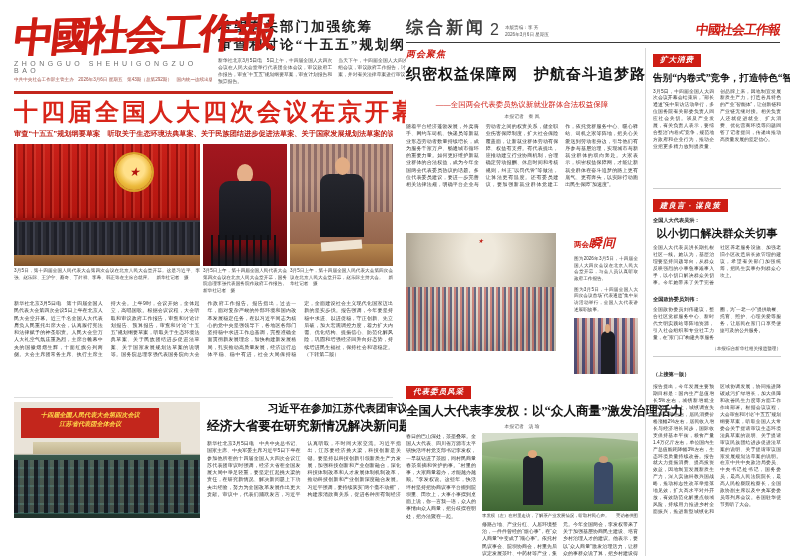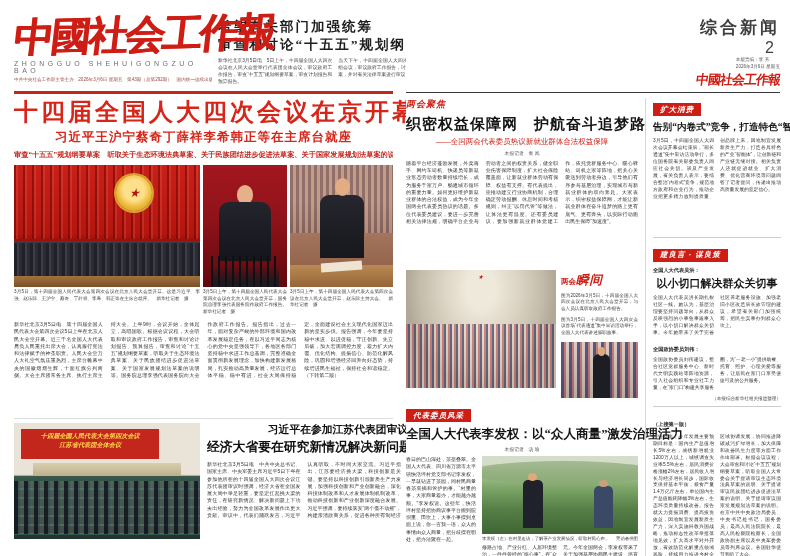--- a/index.html
+++ b/index.html
@@ -63,36 +63,36 @@
   .pj .banner{left:4%;top:5%;width:74%;height:24%;background:#c3261c;color:#ffd84a;font-weight:700;font-size:6.2px;line-height:1.5;text-align:center;padding-top:2px;}
   .pj .painting{left:10%;top:34%;width:80%;height:11%;background:linear-gradient(180deg,#d9cfae,#bfb28e);}
   .pj .people{left:0;right:0;bottom:4%;height:46%;background:repeating-linear-gradient(90deg,rgba(20,22,30,.85) 0 4px,rgba(70,90,110,.5) 4px 6px,rgba(160,150,140,.25) 6px 10px);}
   .pj .tables{left:0;right:0;bottom:0;height:50%;background:repeating-linear-gradient(180deg,transparent 0 7px,rgba(60,120,110,.55) 7px 9px);}
   .js-article{flex:1;}
   .js-kicker{font-weight:700;font-size:10.8px;text-align:center;color:#111;}
   .js-h{font-family:"Liberation Serif",serif;font-weight:900;font-size:12.8px;text-align:center;color:#111;margin-top:2px;white-space:nowrap;}
   .js-body{margin-top:5px;height:100px;overflow:hidden;font-size:5px;line-height:1.45;text-align:justify;column-count:3;column-gap:7px;color:#333;}
 
   
-  .p2-header{display:flex;align-items:flex-end;padding-bottom:3px;border-bottom:1.6px solid #3a3a3a;flex-direction:column;}
+  .p2-header{display:flex;align-items:flex-end;padding-bottom:3px;border-bottom:1.6px solid #3a3a3a;}
   .sec-name{font-size:17px;font-weight:700;letter-spacing:3px;color:#3f3f3f;}
   .sec-no{font-size:16px;color:#3f3f3f;margin:0 6px 0 4px;}
   .sec-meta{font-size:4.6px;color:#555;line-height:1.5;}
   .sec-logo{margin-left:auto;font-family:"Liberation Serif",serif;font-weight:900;color:#ce1d14;font-size:13px;transform:skewX(-8deg);letter-spacing:-1px;white-space:nowrap;}
   .p2-main{display:flex;margin-top:5px;}
   .p2-left{width:232px;}
   .p2-right{width:128px;margin-left:7px;padding-left:7px;border-left:1px solid #d8d8d8;}
 
   .label-red-text{color:#ce1d14;font-weight:900;font-style:italic;font-size:9px;letter-spacing:1px;}
   .focus-h{font-family:"Liberation Serif",serif;font-weight:900;font-size:15px;text-align:center;color:#151515;letter-spacing:1px;margin-top:4px;white-space:nowrap;}
-  .focus-sub{font-size:7.5px;color:#ce1d14;text-align:center;margin-top:3px;}
+  .focus-sub{font-size:7.5px;color:#ce1d14;text-align:center;margin-top:16px;}
   .byline{font-size:4.8px;color:#555;text-align:center;margin-top:3px;}
   .focus-body{margin-top:4px;height:104px;overflow:hidden;font-size:5px;line-height:1.45;text-align:justify;column-count:3;column-gap:7px;color:#333;}
 
-  .moment-row{display:flex;gap:5px;margin-top:6px;}
+  .moment-row{display:flex;gap:18px;margin-top:6px;}
   .pa{width:150px;height:118px;background:radial-gradient(ellipse at 50% 16%,#efe9dc 0 14%,#ddd5c5 34%,#c4bcab 58%,#b1a897 70%),linear-gradient(180deg,#b9b2a2 0 46%,#57485a 47%,#41364a 72%,#30283a 100%);}
   .pa .star{left:50%;top:3%;margin-left:-3px;color:#c3261c;font-size:6px;}
   .pa .crowd{left:0;right:0;bottom:0;height:54%;background:repeating-linear-gradient(90deg,rgba(190,70,70,.55) 0 2px,rgba(40,50,95,.65) 2px 4px,rgba(235,225,215,.35) 4px 6px);}
   .moment-side{flex:1;}
   .moment-label{color:#ce1d14;white-space:nowrap;}
   .moment-label .s{font-weight:700;font-size:7.5px;}
   .moment-label .b{font-weight:900;font-style:italic;font-size:12.5px;letter-spacing:1px;}
   .moment-cap{font-size:4.6px;line-height:1.45;color:#3a3a3a;text-align:justify;margin-top:4px;}
   .pb{width:100%;height:56px;margin-top:5px;background:repeating-linear-gradient(90deg,rgba(60,60,110,.8) 0 3px,rgba(190,80,80,.6) 3px 5px,rgba(230,210,200,.5) 5px 8px),linear-gradient(180deg,#cfc8c0,#8a8078);}
   .pb .fig{left:42%;top:22%;width:22%;height:78%;border-radius:6px 6px 0 0;background:#1d1e24;}
@@ -141,21 +141,20 @@
       <div class="mast-briefs">
         <div class="mast-brief">新华社北京3月5日电　5日上午，十四届全国人大四次会议在人民大会堂举行代表团全体会议，审议政府工作报告，审查“十五五”规划纲要草案，审查计划报告和预算报告。</div>
         <div class="mast-brief">当天下午，十四届全国人大四次会议各代表团举行小组会议，审议政府工作报告，讨论“十五五”规划纲要草案，并对有关法律草案进行审议，代表们踊跃发言。</div>
       </div>
     </div>
   </div>
   <div class="redrule"></div>
 
   <div class="lead-block">
     <div class="lead-h1">十四届全国人大四次会议在京开幕</div>
-    <div class="lead-d1">习近平王沪宁蔡奇丁薛祥李希韩正等在主席台就座</div>
     <div class="lead-d3">审查“十五五”规划纲要草案　听取关于生态环境法典草案、关于民族团结进步促进法草案、关于国家发展规划法草案的说明等</div>
   </div>
 
   <div class="photo-row">
     <div style="width:186px;">
       <div class="ph p1">
         <i class="folds"></i>
         <i class="emblem">★</i>
         <i class="crowd"></i>
         <i class="desk"></i>

